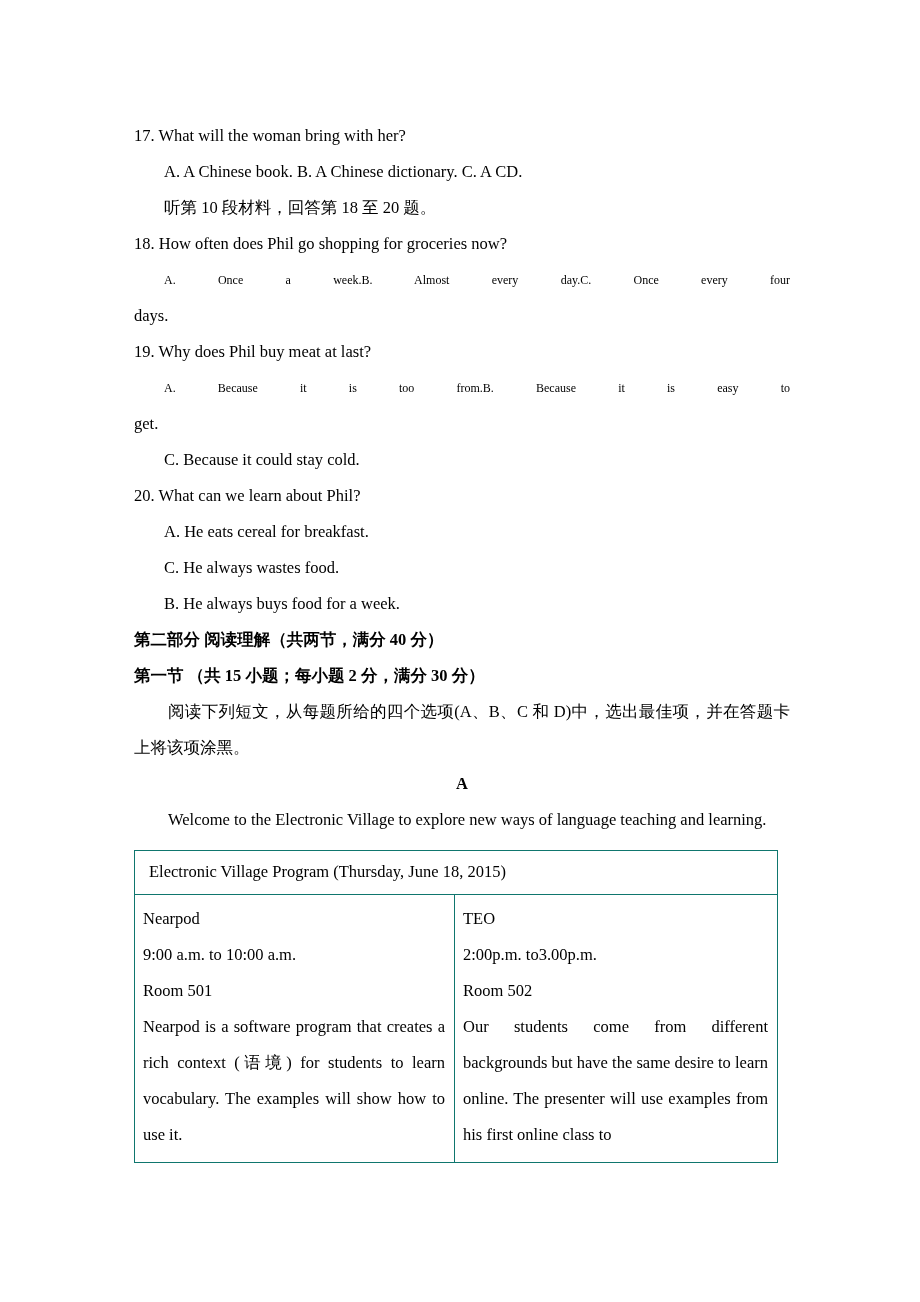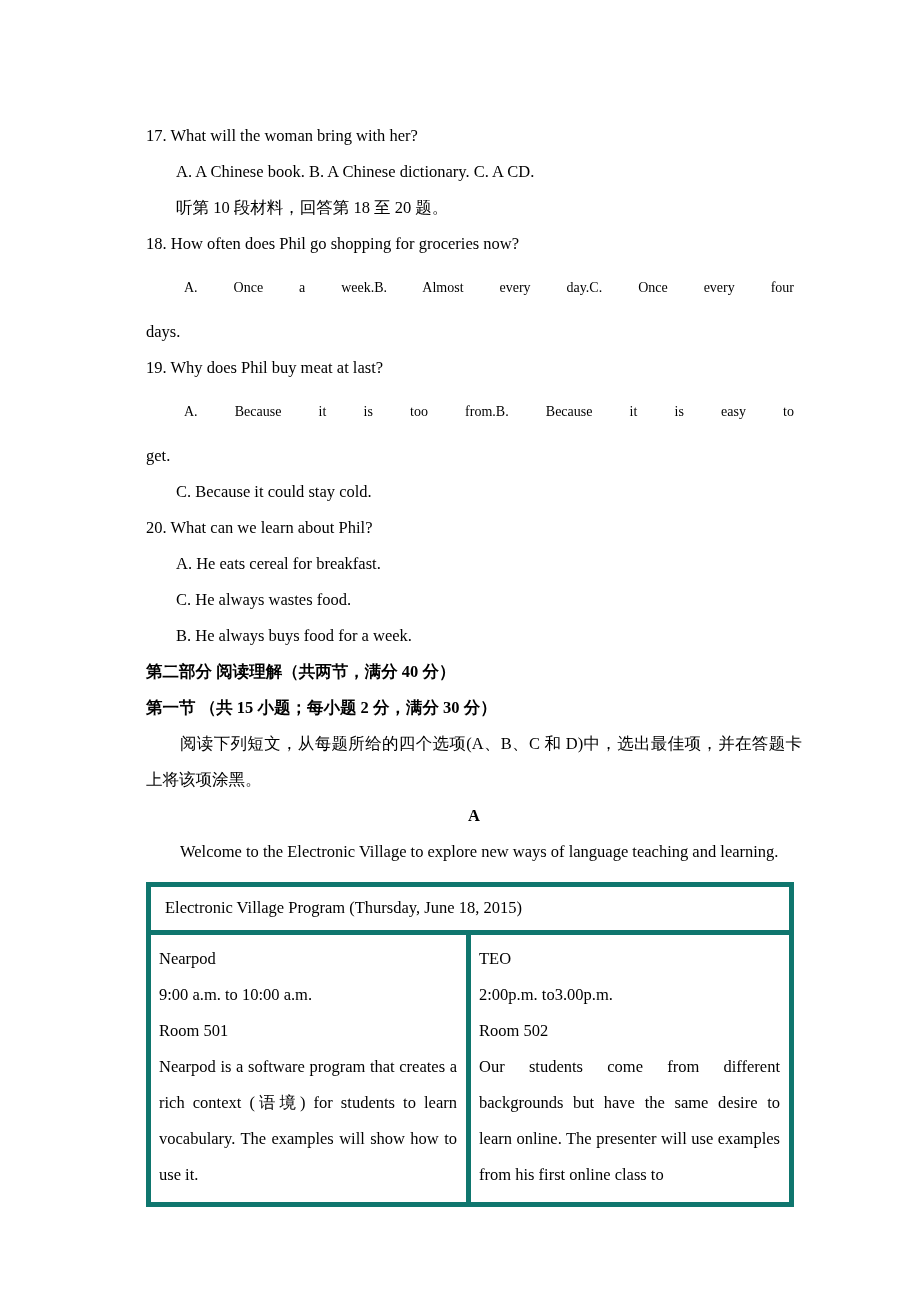--- a/index.html
+++ b/index.html
@@ -11,21 +11,21 @@
     width: 920px;
     height: 1302px;
     position: relative;
     font-family: "Liberation Serif", "DejaVu Serif", serif;
     color: #000000;
     overflow: hidden;
   }
 
   .page {
     position: absolute;
-    left: 146px;
+    left: 134px;
     top: 118px;
     width: 656px;
   }
 
   
   .q-line {
     font-size: 16.5px;
     line-height: 36px;
     margin: 0;
     white-space: nowrap;
@@ -34,23 +34,23 @@
   .opt-row {
     font-size: 16.5px;
     line-height: 36px;
     margin: 0;
     padding-left: 30px;
     white-space: nowrap;
   }
 
   
   .opt-just {
-    font-size: 14px;
+    font-size: 12px;
     line-height: 36px;
-    margin: 8px;
+    margin: 0;
     padding-left: 30px;
     text-align: justify;
     text-align-last: justify;
   }
   .opt-just > span { display: inline; }
 
   .cont-line {
     font-size: 16.5px;
     line-height: 36px;
     margin: 0;
@@ -94,21 +94,21 @@
   }
 
   
   .prog-table {
     margin-top: 12px;
     width: 644px;
     border-collapse: collapse;
     table-layout: fixed;
   }
   .prog-table td {
-    border: 5px solid #0f766e;
+    border: 1px solid #0f766e;
     vertical-align: top;
     padding: 0;
   }
   .prog-table td.head-cell {
     padding: 6px 6px 7px 14px;
   }
   .prog-table td.body-cell {
     padding: 6px 9px 9px 8px;
   }
   .col-left  { width: 320px; }

